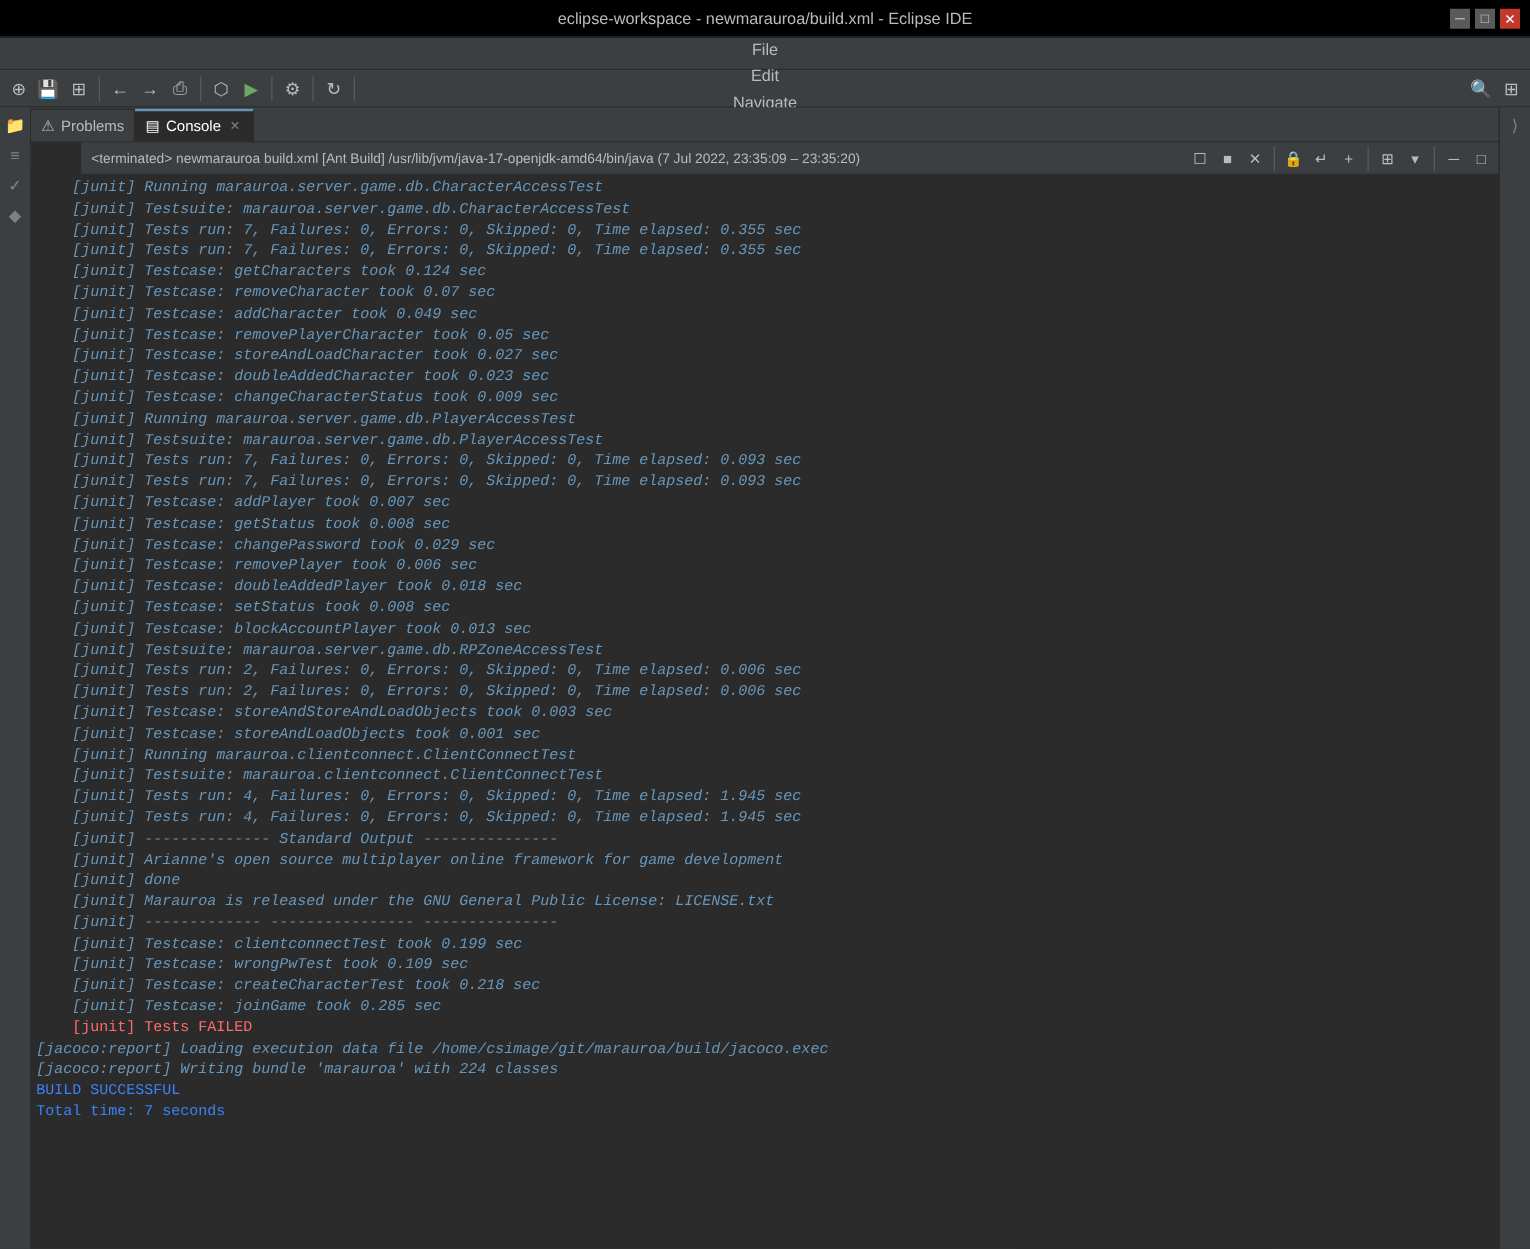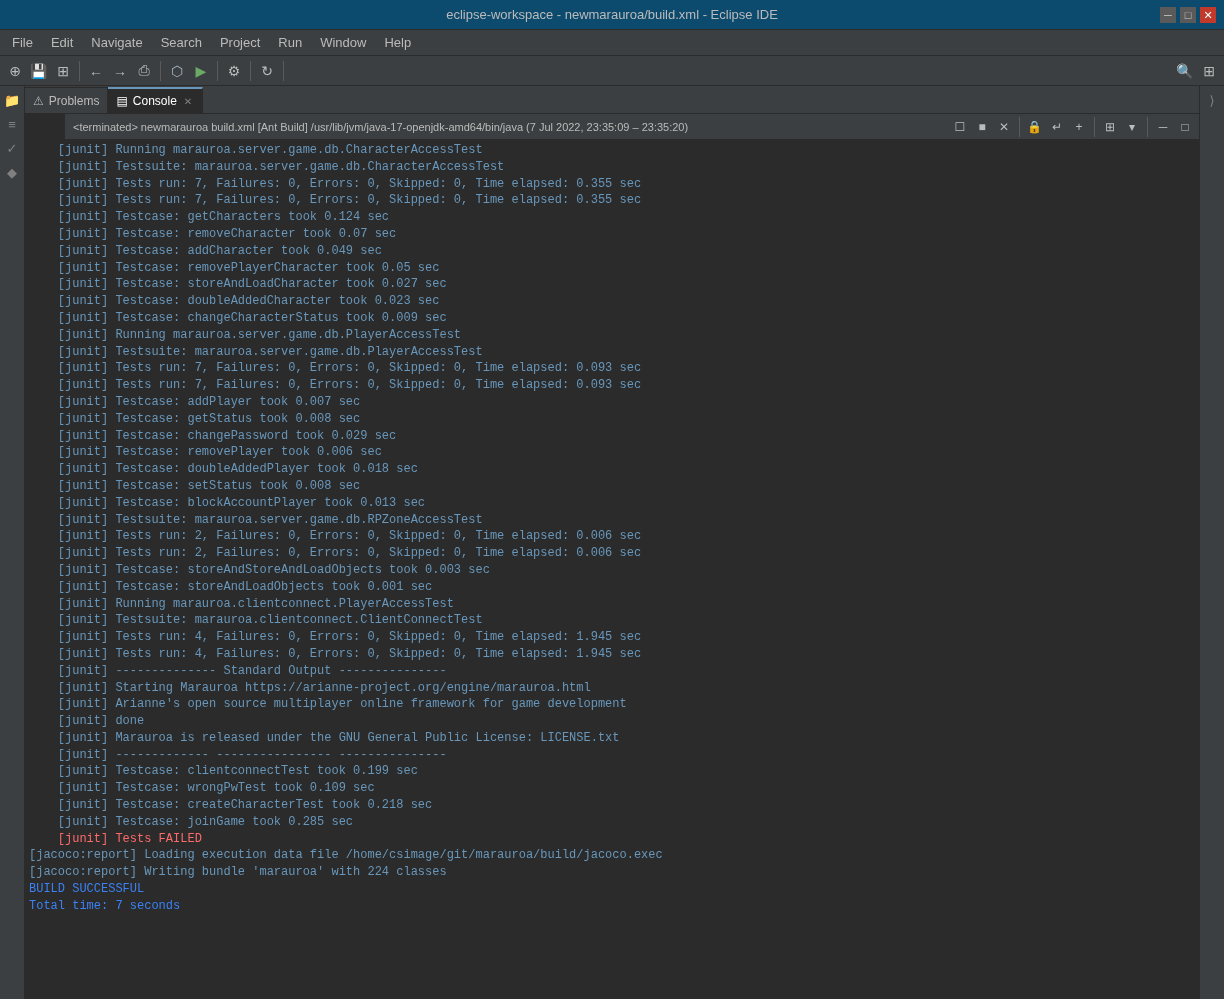--- a/index.html
+++ b/index.html
@@ -8,21 +8,21 @@
       background: #3c3f41;
       color: #bbbbbb;
       width: 1224px;
       height: 999px;
       overflow: hidden;
       font-size: 12px;
     }
 
     
     #titlebar {
-      background: #0c4a6e;
+      background: #000000;
       height: 30px;
       display: flex;
       align-items: center;
       justify-content: center;
       color: #bbbbbb;
       font-size: 13px;
       position: relative;
       border-bottom: 1px solid #2b2b2b;
     }
     #titlebar-controls {
@@ -50,20 +50,21 @@
 
     
     #menubar {
       background: #3c3f41;
       height: 26px;
       display: flex;
       align-items: center;
       padding: 0 4px;
       border-bottom: 1px solid #2b2b2b;
       gap: 2px;
+      flex-direction: column;
     }
     .menu-item {
       padding: 2px 8px;
       cursor: pointer;
       color: #bbbbbb;
       font-size: 13px;
       border-radius: 3px;
     }
 
     
@@ -208,21 +209,21 @@
       padding: 2px 4px;
       font-family: 'Courier New', monospace;
       font-size: 12px;
       line-height: 1.4;
     }
     #console-output::-webkit-scrollbar { width: 10px; }
     #console-output::-webkit-scrollbar-track { background: #3c3f41; }
     #console-output::-webkit-scrollbar-thumb { background: #5a5a5a; }
 
     .line { white-space: pre; display: block; }
-    .c-blue { color: #6897bb; }
+    .c-blue { color: #6897bb; font-style: italic; }
     .c-red { color: #ff6b6b; }
     .c-bright { color: #3b82f6; }
 
     
     #right-sidebar {
       width: 25px;
       background: #3c3f41;
       border-left: 1px solid #2b2b2b;
       display: flex;
       flex-direction: column;
@@ -335,26 +336,25 @@
         <span class="line c-blue">    [junit] Testcase: changePassword took 0.029 sec</span>
         <span class="line c-blue">    [junit] Testcase: removePlayer took 0.006 sec</span>
         <span class="line c-blue">    [junit] Testcase: doubleAddedPlayer took 0.018 sec</span>
         <span class="line c-blue">    [junit] Testcase: setStatus took 0.008 sec</span>
         <span class="line c-blue">    [junit] Testcase: blockAccountPlayer took 0.013 sec</span>
         <span class="line c-blue">    [junit] Testsuite: marauroa.server.game.db.RPZoneAccessTest</span>
         <span class="line c-blue">    [junit] Tests run: 2, Failures: 0, Errors: 0, Skipped: 0, Time elapsed: 0.006 sec</span>
         <span class="line c-blue">    [junit] Tests run: 2, Failures: 0, Errors: 0, Skipped: 0, Time elapsed: 0.006 sec</span>
         <span class="line c-blue">    [junit] Testcase: storeAndStoreAndLoadObjects took 0.003 sec</span>
         <span class="line c-blue">    [junit] Testcase: storeAndLoadObjects took 0.001 sec</span>
-        <span class="line c-blue">    [junit] Running marauroa.clientconnect.PlayerAccessTest</span>
+        <span class="line c-blue">    [junit] Running marauroa.clientconnect.ClientConnectTest</span>
         <span class="line c-blue">    [junit] Testsuite: marauroa.clientconnect.ClientConnectTest</span>
         <span class="line c-blue">    [junit] Tests run: 4, Failures: 0, Errors: 0, Skipped: 0, Time elapsed: 1.945 sec</span>
         <span class="line c-blue">    [junit] Tests run: 4, Failures: 0, Errors: 0, Skipped: 0, Time elapsed: 1.945 sec</span>
         <span class="line c-blue">    [junit] -------------- Standard Output ---------------</span>
-        <span class="line c-blue">    [junit] Starting Marauroa https://arianne-project.org/engine/marauroa.html</span>
         <span class="line c-blue">    [junit] Arianne's open source multiplayer online framework for game development</span>
         <span class="line c-blue">    [junit] done</span>
         <span class="line c-blue">    [junit] Marauroa is released under the GNU General Public License: LICENSE.txt</span>
         <span class="line c-blue">    [junit] ------------- ---------------- ---------------</span>
         <span class="line c-blue">    [junit] Testcase: clientconnectTest took 0.199 sec</span>
         <span class="line c-blue">    [junit] Testcase: wrongPwTest took 0.109 sec</span>
         <span class="line c-blue">    [junit] Testcase: createCharacterTest took 0.218 sec</span>
         <span class="line c-blue">    [junit] Testcase: joinGame took 0.285 sec</span>
         <span class="line c-red">    [junit] Tests FAILED</span>
         <span class="line c-blue">[jacoco:report] Loading execution data file /home/csimage/git/marauroa/build/jacoco.exec</span>

